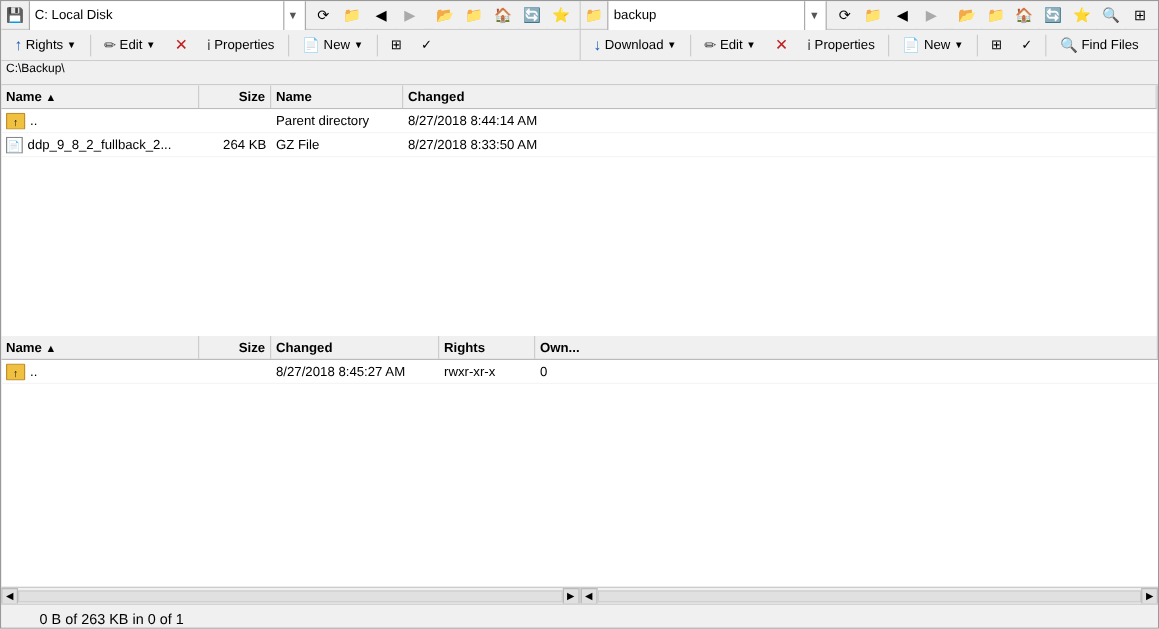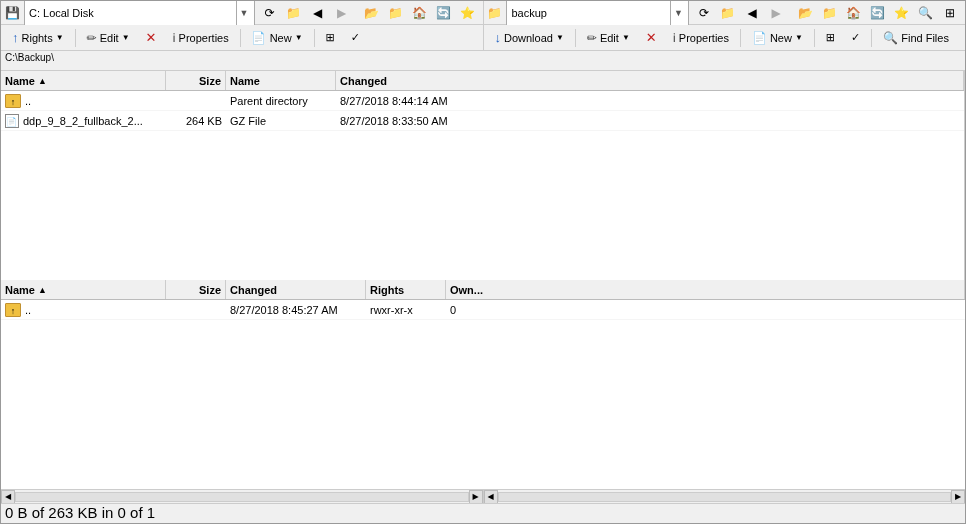--- a/index.html
+++ b/index.html
@@ -55,21 +55,21 @@
     
     .right-panel .col-name { width: 165px; min-width: 165px; }
     .right-panel .col-size { width: 60px; min-width: 60px; text-align: right; justify-content: flex-end; }
     .right-panel .col-changed { width: 140px; min-width: 140px; }
     .right-panel .col-rights { width: 80px; min-width: 80px; }
     .right-panel .col-owner { flex: 1; }
     .scroll-btn { width: 14px; height: 14px; background: #e0e0e0; border: 1px solid #bbb; display: flex; align-items: center; justify-content: center; font-size: 8px; cursor: pointer; }
 
     
     .status-bar { display: flex; flex-direction: row; height: 20px; background: #f0f0f0; border-top: 1px solid #ccc; }
-    .status-half { flex: 1; display: flex; align-items: flex-start; padding: 0 4px; font-size: 15px; border-right: 1px solid #ccc; }
+    .status-half { flex: 1; display: flex; align-items: flex-end; padding: 0 4px; font-size: 12px; border-right: 1px solid #ccc; margin-left: 28px; }
     .status-half:last-child { border-right: none; }
 
     
     .icon-upload { color: #2060c0; font-size: 13px; }
     .icon-download { color: #2060c0; font-size: 13px; }
     .icon-edit { color: #404040; font-size: 12px; }
     .icon-prop { color: #404040; font-size: 12px; }
     .icon-new { color: #2060c0; font-size: 12px; }
     .icon-find { color: #404040; font-size: 12px; }
 

